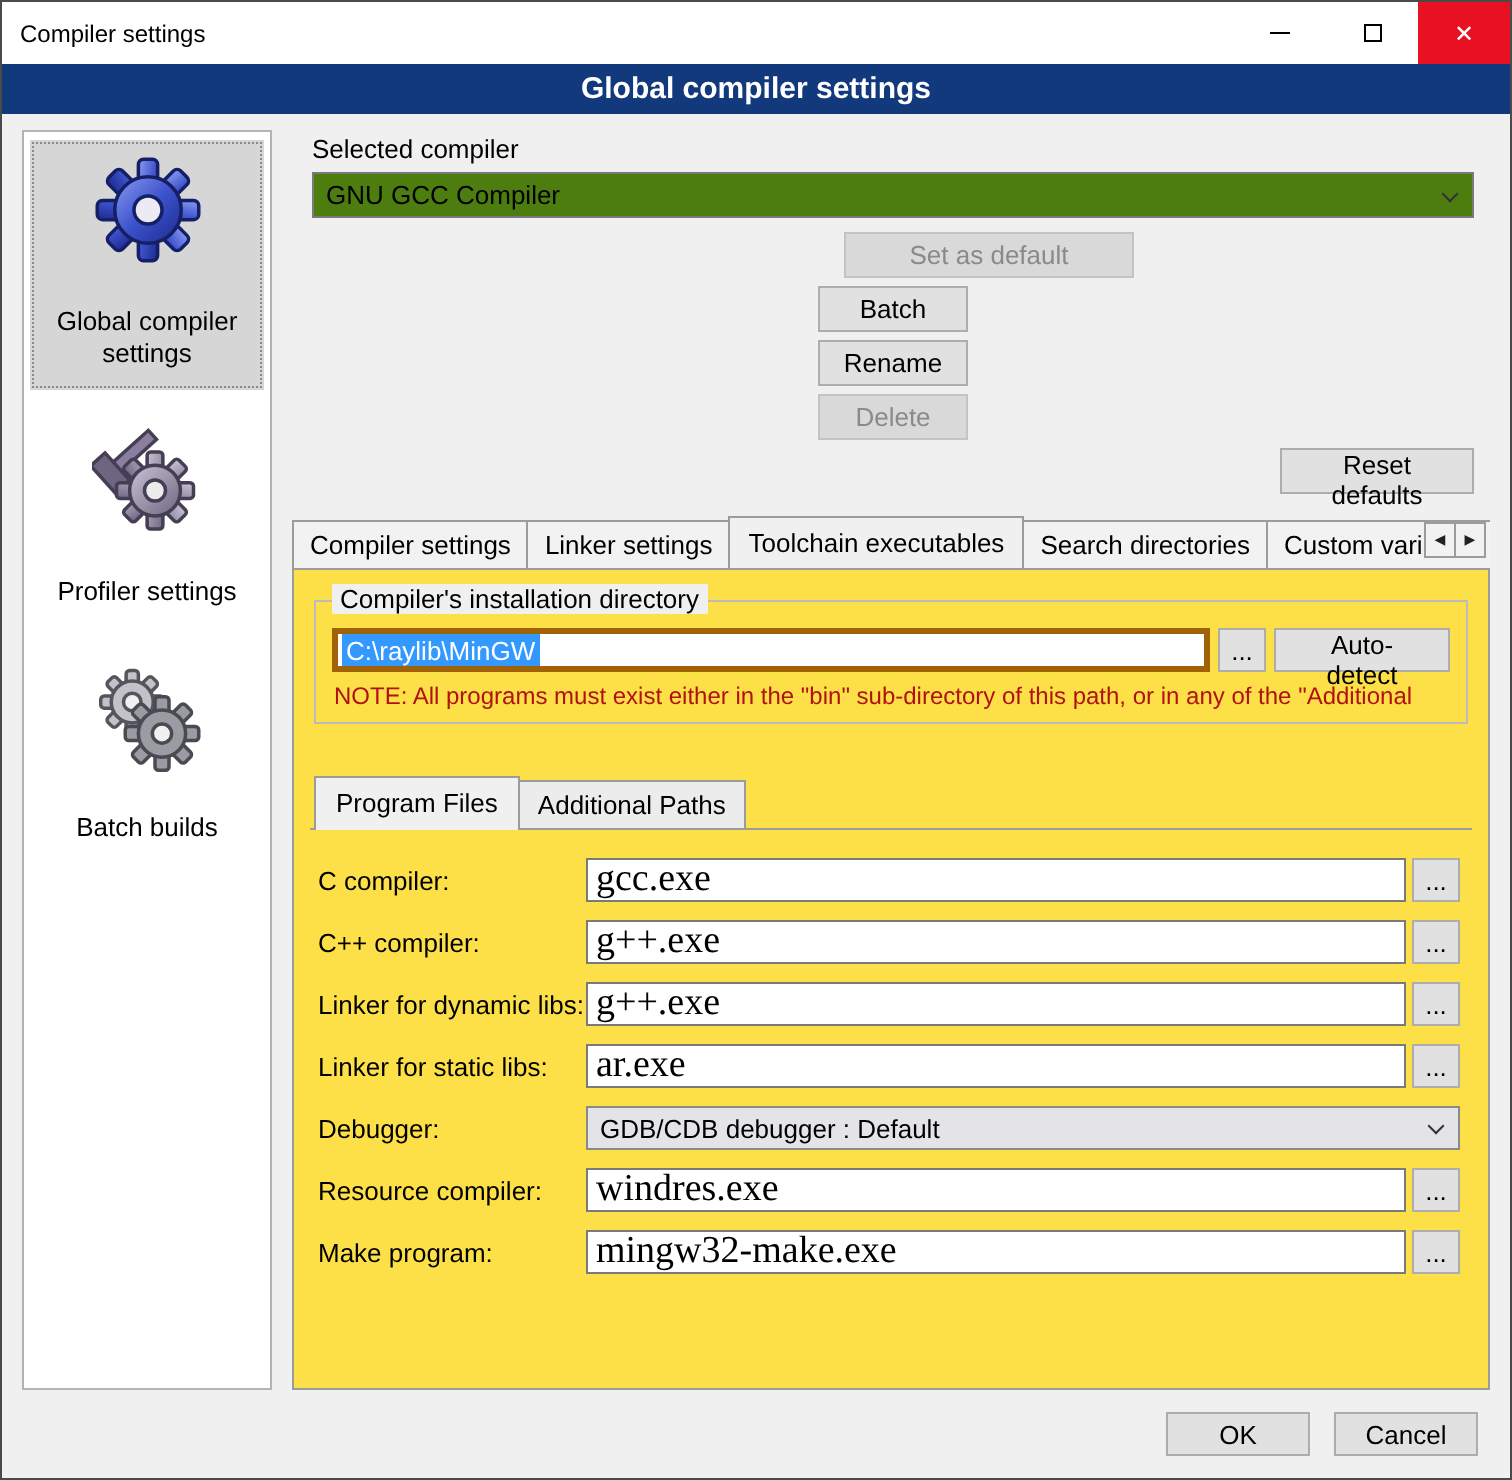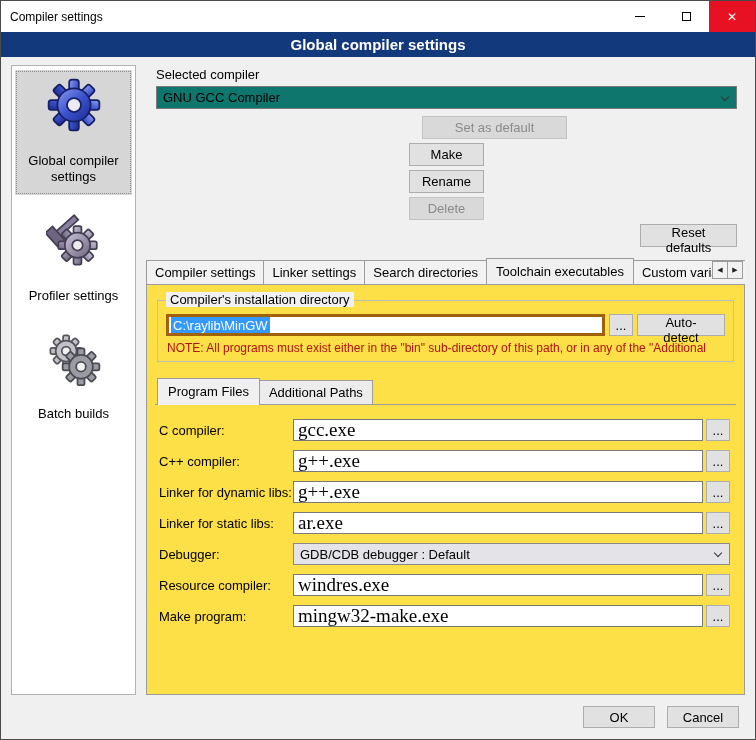--- a/index.html
+++ b/index.html
@@ -41,21 +41,21 @@
   .side-item { text-align: center; padding: 7px 2px 9px; margin-bottom: 10px; }
   .side-item.selected { background: #d6d6d6; outline: 1px dotted #8a8a8a; outline-offset: -2px; }
   .side-item .icon { width: 56px; height: 56px; display: block; margin: 0 auto 20px; }
   .side-label { font-size: 13px; line-height: 1.25; }
 
   .main { flex: 1; display: flex; flex-direction: column; min-width: 0; }
 
   .field-label { margin: 2px 8px 4px 10px; }
 
   .combo {
-    height: 23px; border: 1px solid #7a7a7a; background: #0f766e;
+    height: 23px; border: 1px solid #7a7a7a; background: #4d7c0f;
     display: flex; align-items: center;
     padding: 0 22px 0 6px; position: relative; font-size: 13px;
   }
   .combo-main { margin: 0 8px 0 10px; }
   .combo .chev {
     position: absolute; right: 8px; top: 7px;
     width: 6px; height: 6px;
     border-right: 1.5px solid #333; border-bottom: 1.5px solid #333;
     transform: rotate(45deg);
   }
@@ -127,21 +127,21 @@
   .note {
     color: #b01212; font-size: 12px;
     margin: 5px 0 1px 1px; white-space: nowrap; overflow: hidden;
   }
 
   
   .subtabbar { display: flex; align-items: flex-end; border-bottom: 1px solid #9c9c9c; padding-left: 2px; }
   .subtab {
     border: 1px solid #9c9c9c; border-bottom: none;
     background: #ececec; padding: 4px 9px; margin-left: -1px;
-    margin-top: 8px; white-space: nowrap;
+    margin-top: 18px; white-space: nowrap;
   }
   .subtab:first-child { margin-left: 0; }
   .subtab.active {
     background: #f0f0f0; margin-top: 0; margin-bottom: -1px;
     padding: 5px 10px 6px; position: relative; z-index: 2;
   }
 
   .subpanel { flex: 1; padding: 14px 6px 0 4px; }
   .form-row { display: flex; align-items: center; margin-bottom: 9px; }
   .row-label { width: 134px; flex-shrink: 0; font-size: 13px; }
@@ -259,31 +259,31 @@
 
       <div class="field-label">Selected compiler</div>
 
       <div class="combo combo-main">
         <span class="combo-text">GNU GCC Compiler</span>
         <span class="chev"></span>
       </div>
 
       <div class="btn-row">
         <button class="btn btn-setdefault" disabled="">Set as default</button>
-        <button class="btn btn-mid">Make</button>
+        <button class="btn btn-mid">Batch</button>
         <button class="btn btn-mid">Rename</button>
         <button class="btn btn-mid" disabled="">Delete</button>
         <button class="btn btn-reset">Reset defaults</button>
       </div>
 
       <div class="tabbar">
         <div class="tab">Compiler settings</div>
         <div class="tab">Linker settings</div>
+        <div class="tab active">Toolchain executables</div>
         <div class="tab">Search directories</div>
-        <div class="tab active">Toolchain executables</div>
         <div class="tab">Custom variables</div>
 
         <div class="tab-arrows">
           <div class="arrow-btn">
               <span>◀</span>
             </div>
           <div class="arrow-btn">
               <span>▶</span>
             </div>
         </div>

